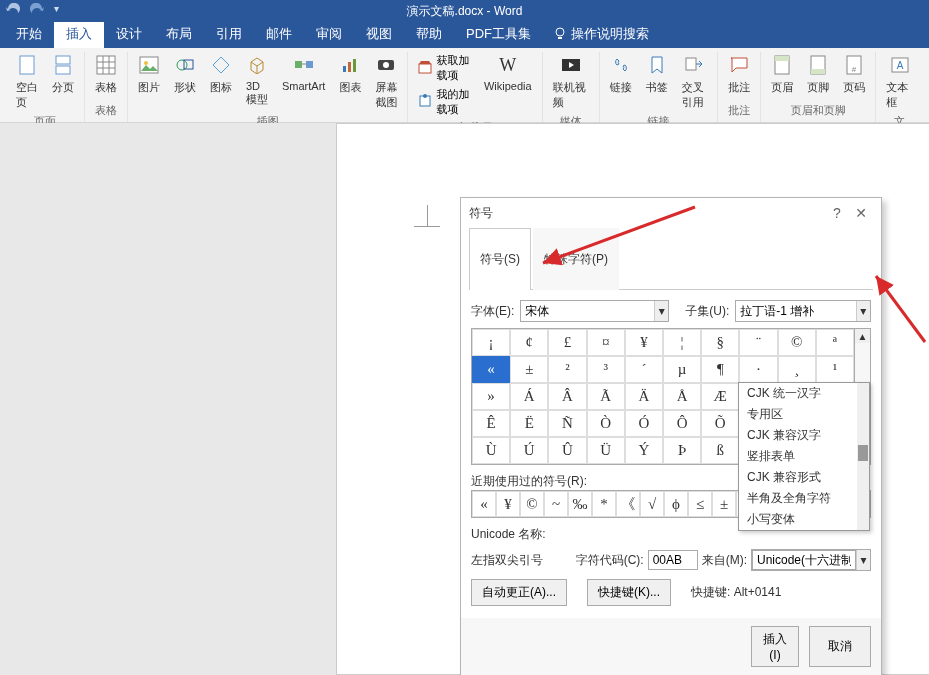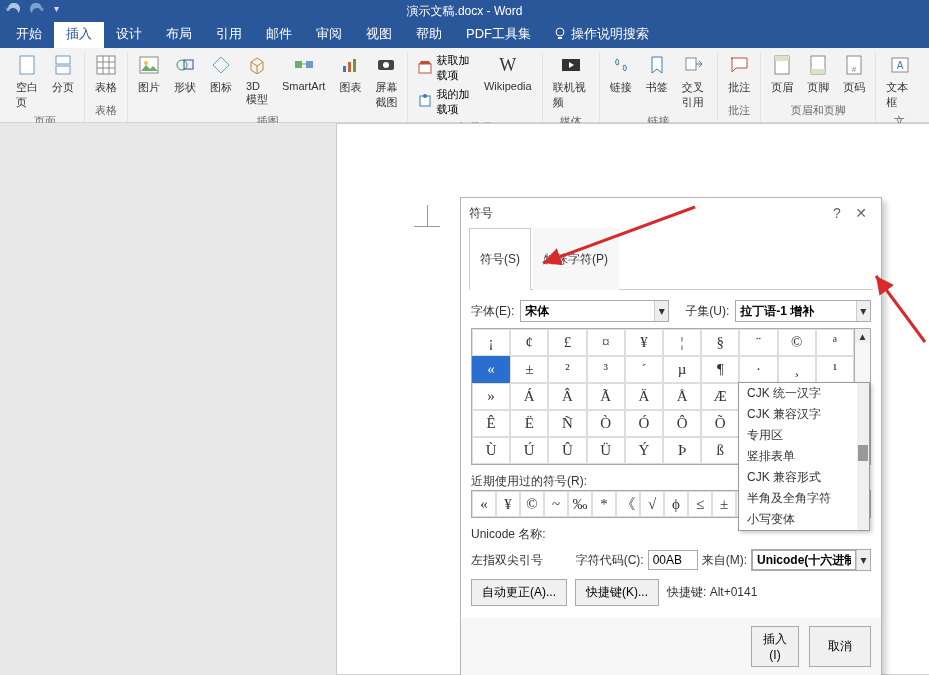--- a/index.html
+++ b/index.html
@@ -34,21 +34,21 @@
 .dialog { position: absolute; top: 197px; left: 460px; width: 422px; background: #fff; border: 1px solid #b5b5b5; box-shadow: 4px 4px 6px rgba(0,0,0,.2); font-size: 12px; color: #333; }
 .dlg-title { display: flex; align-items: center; height: 30px; padding: 0 8px; }
 .dlg-title .t { flex: 1; }
 .dlg-title .help, .dlg-title .close { width: 24px; text-align: center; cursor: pointer; font-size: 14px; color: #666; }
 .dlg-tabs { display: flex; border-bottom: 1px solid #ccc; margin: 0 8px; }
 .dlg-tabs .dtab { padding: 22px 10px; border: 1px solid #ccc; border-bottom: none; margin-right: 2px; margin-bottom: -1px; background: #fff; cursor: pointer; }
 .dlg-tabs .dtab:not(.active) { background: #f7f7f7; border-color: transparent transparent #ccc; }
 .dlg-body { padding: 10px 10px 12px; }
 .row { display: flex; align-items: center; gap: 6px; margin-bottom: 6px; }
 .combo { display: flex; border: 1px solid #aaa; height: 22px; background: #fff; }
-.combo input { border: none; outline: none; padding: 0 4px; font-size: 12px; width: 100%; font-weight: bold; }
+.combo input { border: none; outline: none; padding: 0 4px; font-size: 12px; width: 100%; }
 .combo .dd { width: 16px; display: flex; align-items: center; justify-content: center; border-left: 1px solid #ccc; cursor: pointer; background: #eee; }
 .char-grid { border: 1px solid #aaa; display: grid; grid-template-columns: repeat(10, 1fr); }
 .char-cell { border: 1px solid #ddd; height: 27px; display: flex; align-items: center; justify-content: center; font-size: 15px; font-family: "SimSun", serif; cursor: pointer; }
 .char-cell.sel { background: #2a6fcf; color: #fff; border: 1px solid #2a6fcf; box-shadow: inset 0 0 0 2px #2a6fcf; }
 .grid-scroll { width: 16px; background: #efefef; border: 1px solid #aaa; border-left: none; display: flex; flex-direction: column; }
 .grid-scroll .up, .grid-scroll .dn { height: 14px; display: flex; align-items: center; justify-content: center; cursor: pointer; font-size: 10px; }
 .grid-scroll .track { flex: 1; background: #f7f7f7; position: relative; }
 .grid-scroll .thumb { position: absolute; left: 1px; right: 1px; top: 44px; height: 20px; background: #c9c9c9; }
 .grid-wrap { display: flex; }
 .grid-wrap .char-grid { flex: 1; }
@@ -365,22 +365,22 @@
       <div class="combo" style="flex:1.1">
         <input value="宋体" style="">
         <span class="dd">▾</span>
       </div>
       <span style="margin-left:10px">子集(U):</span>
       <div class="combo" style="flex:1;position:relative">
         <input value="拉丁语-1 增补" style="">
         <span class="dd">▾</span>
         <div class="dropdown-menu">
           <div class="mi">CJK 统一汉字</div>
+          <div class="mi">专用区</div>
           <div class="mi">CJK 兼容汉字</div>
-          <div class="mi">专用区</div>
           <div class="mi">竖排表单</div>
           <div class="mi">CJK 兼容形式</div>
           <div class="mi">半角及全角字符</div>
           <div class="mi">小写变体</div>
           <div class="mscroll">
               <div class="mthumb"></div>
             </div>
         </div>
       </div>
     </div>
@@ -467,21 +467,21 @@
     <div class="code-row">
       <span style="flex:0 0 auto; min-width:100px">左指双尖引号</span>
       <span style="margin-left:auto">字符代码(C):</span>
       <input style="width: 50px;" value="00AB">
       <span>来自(M):</span>
       <div class="combo" style="width:120px">
         <input value="Unicode(十六进制)" style="">
         <span class="dd">▾</span>
       </div>
     </div>
-    <div style="display:flex;gap:8px;align-items:center;margin-top:8px">
+    <div style="display:flex;gap:20px;align-items:center;margin-top:8px">
       <button class="btn">自动更正(A)...</button>
       <button class="btn">快捷键(K)...</button>
       <span>快捷键: Alt+0141</span>
     </div>
   </div>
   <div class="dlg-buttons">
     <button class="btn" style="width:48px">插入(I)</button>
     <button class="btn" style="width:62px">取消</button>
   </div>
 </div>

